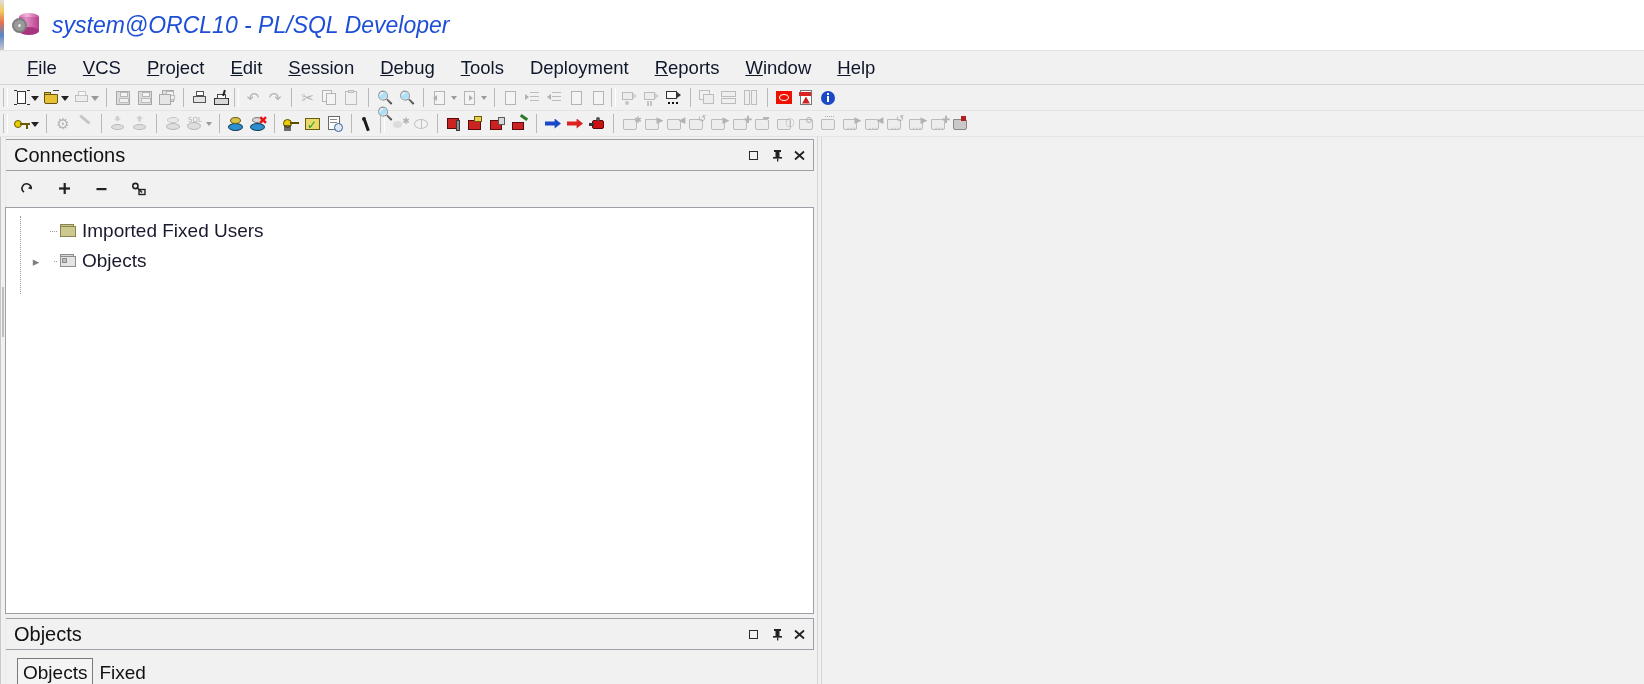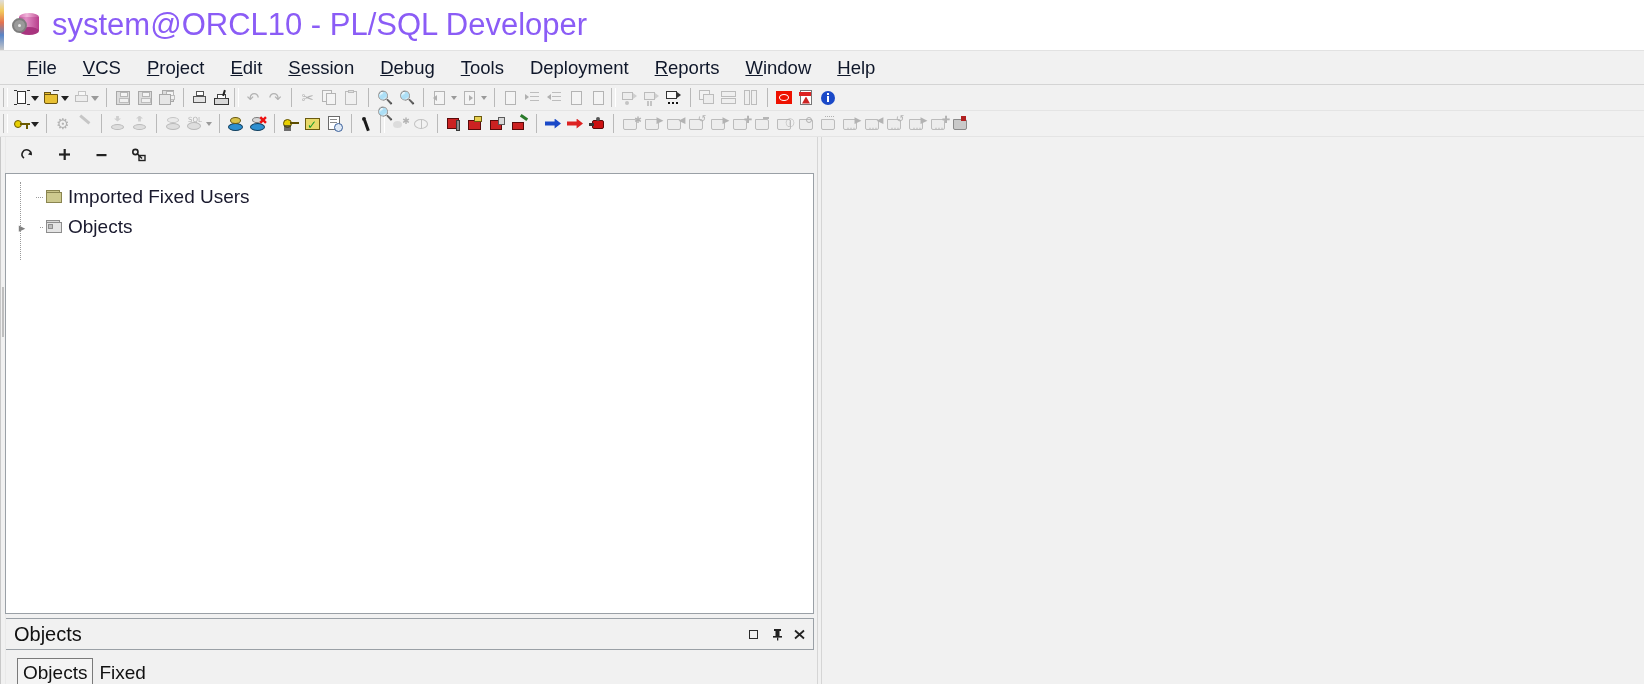--- a/index.html
+++ b/index.html
@@ -76,24 +76,25 @@
   }
   .db-gear::after {
     content: "";
     position: absolute;
     left: 4px; top: 4px;
     width: 3px; height: 3px;
     border-radius: 50%;
     background: #e8e8e8;
   }
   .title-text {
-    font-size: 31px;
-    color: #8b5cf6;
+    font-size: 23px;
+    color: #1d4ed8;
     font-family: "Liberation Sans", sans-serif;
     white-space: nowrap;
+    font-style: italic;
   }
   .title-leftstripe {
     position: absolute;
     left: 0; top: 0;
     width: 4px; height: 50px;
     background: linear-gradient(to bottom, #d8d8d8 0%, #f0c040 22%, #e05a30 45%, #3a6fbf 70%, #bdbdbd 100%);
     opacity: 0.85;
   }
 
   
@@ -306,21 +307,21 @@
     margin: 0 3px 0 5px;
     min-height: 0;
     overflow: hidden;
     position: relative;
     padding-top: 8px;
   }
   .tree-row {
     height: 30px;
     display: flex;
     align-items: center;
-    padding-left: 8px;
+    padding-left: 22px;
     position: relative;
     cursor: default;
   }
   .tree-chev {
     width: 16px; height: 16px;
     display: flex; align-items: center; justify-content: center;
     flex: 0 0 auto;
     color: #808080;
     font-size: 13px;
     font-family: "DejaVu Sans", sans-serif;
@@ -954,20 +955,42 @@
         </div>
       </div>
   </div>
 
   <div class="main">
 
     <div class="left-pane">
       <div class="pane-edge"></div>
 
       <div class="panel" style="flex:1 1 auto;min-height:0;">
+        <div class="panel-header">
+          <div class="panel-title">Connections</div>
+          <div class="panel-ctrls">
+            <div class="pc">
+                <div class="pc-max"></div>
+              </div>
+            <div class="pc pc-pin">
+              <svg width="13" height="13" viewBox="0 0 13 13">
+                <rect x="3" y="1" width="7" height="2" fill="#222"></rect>
+                <rect x="4.5" y="3" width="4" height="5" fill="#222"></rect>
+                <rect x="2" y="8" width="9" height="1.6" fill="#222"></rect>
+                <rect x="6" y="9.5" width="1.3" height="3" fill="#222"></rect>
+              </svg>
+            </div>
+            <div class="pc pc-close">
+              <svg width="13" height="13" viewBox="0 0 13 13">
+                <line x1="2" y1="2.5" x2="11" y2="10.5" stroke="#222" stroke-width="1.7"></line>
+                <line x1="11" y1="2.5" x2="2" y2="10.5" stroke="#222" stroke-width="1.7"></line>
+              </svg>
+            </div>
+          </div>
+        </div>
 
         <div class="panel-toolbar">
           <div class="ptb">
             <svg width="18" height="18" viewBox="0 0 18 18">
               <path d="M5 12 A4.5 4.5 0 1 1 12 9" fill="none" stroke="#222" stroke-width="1.6"></path>
               <path d="M12 5 L12.8 9.3 L9 8.4 Z" fill="#222"></path>
             </svg>
           </div>
           <div class="ptb">
             <svg width="18" height="18" viewBox="0 0 18 18">

